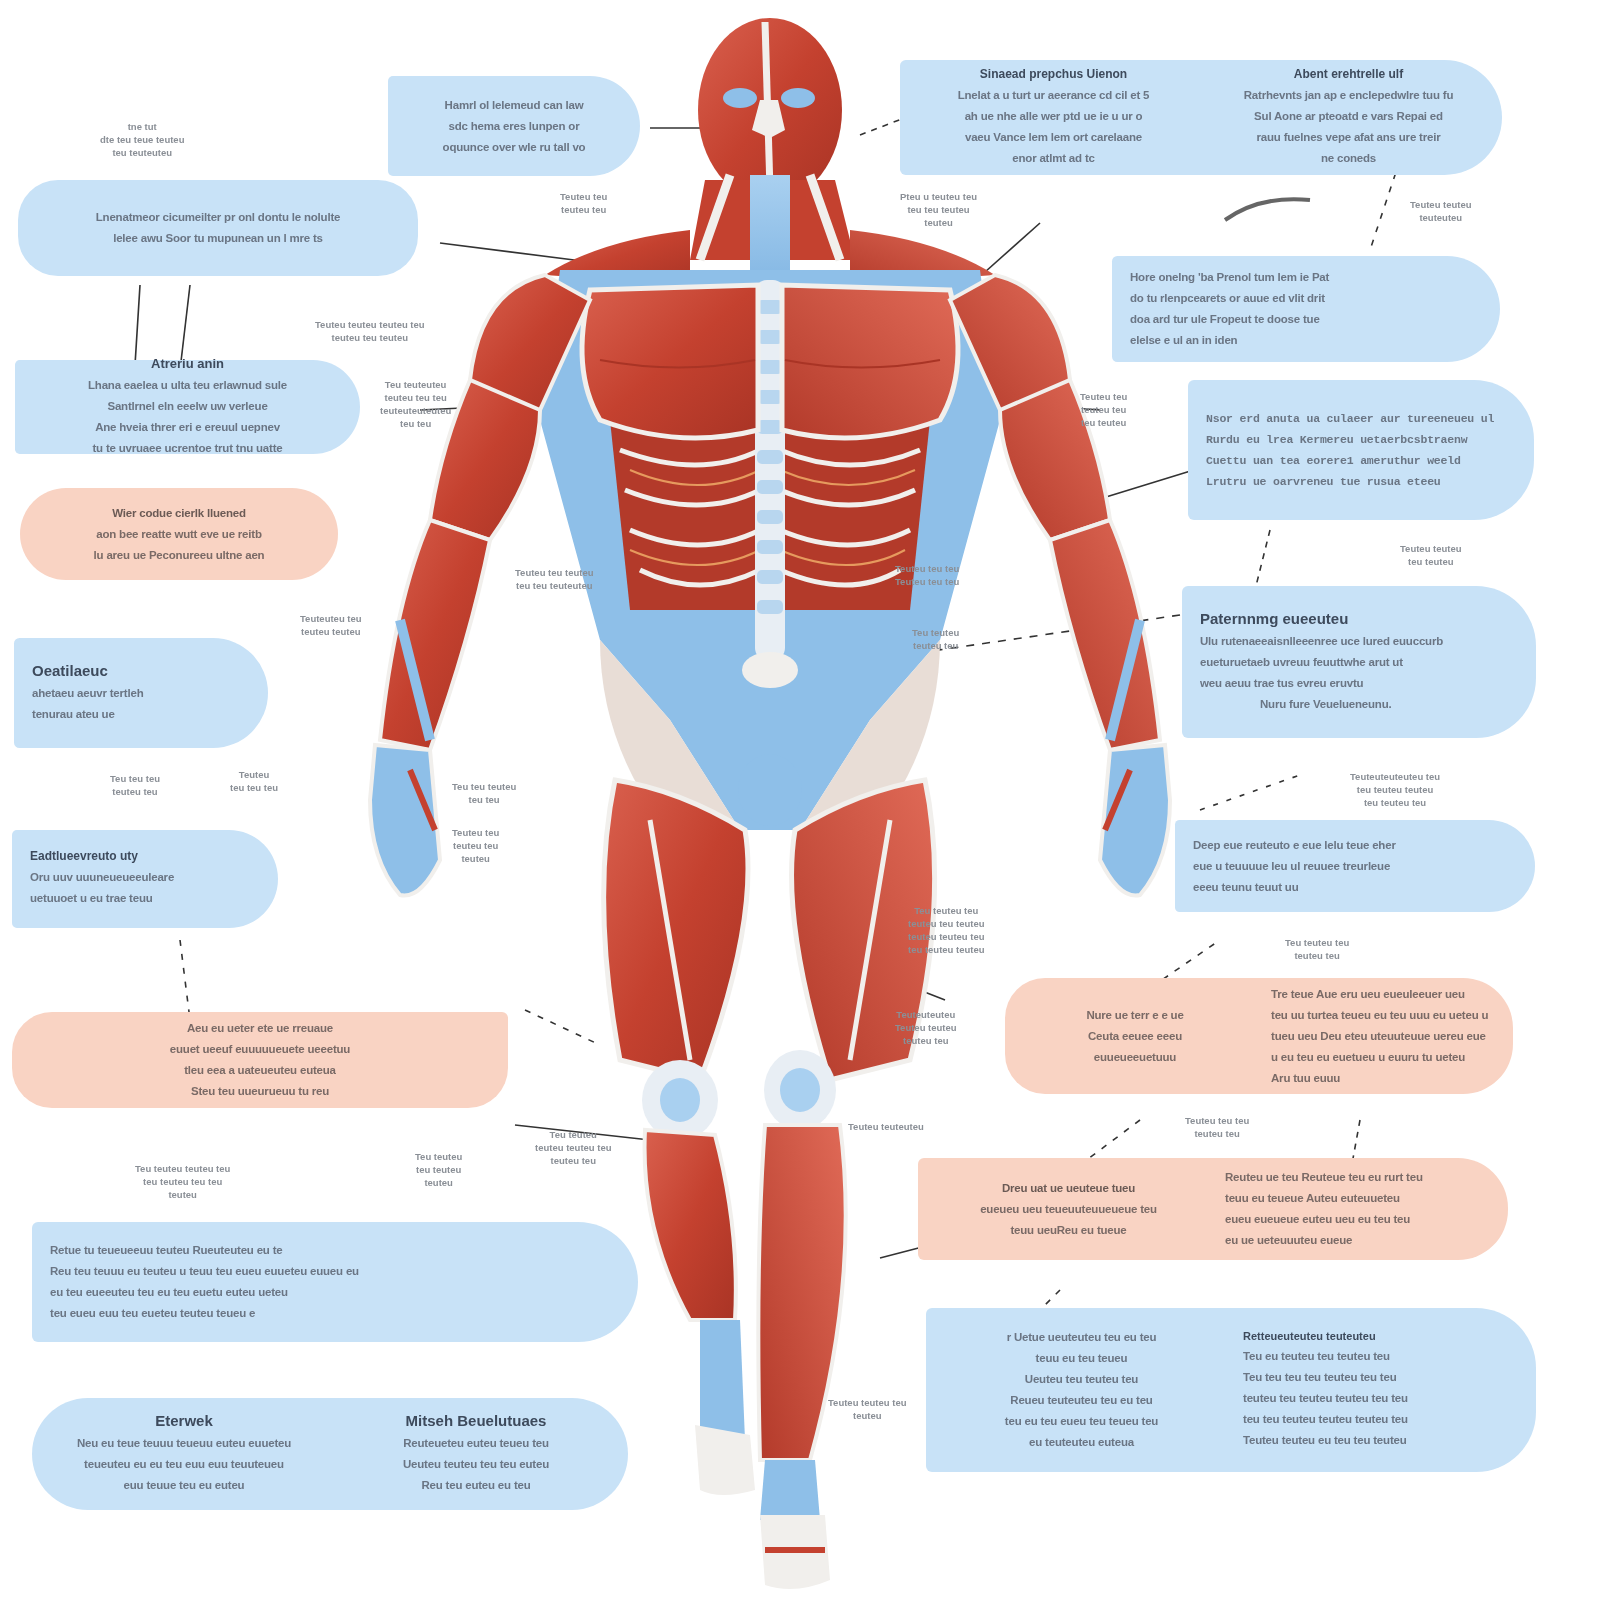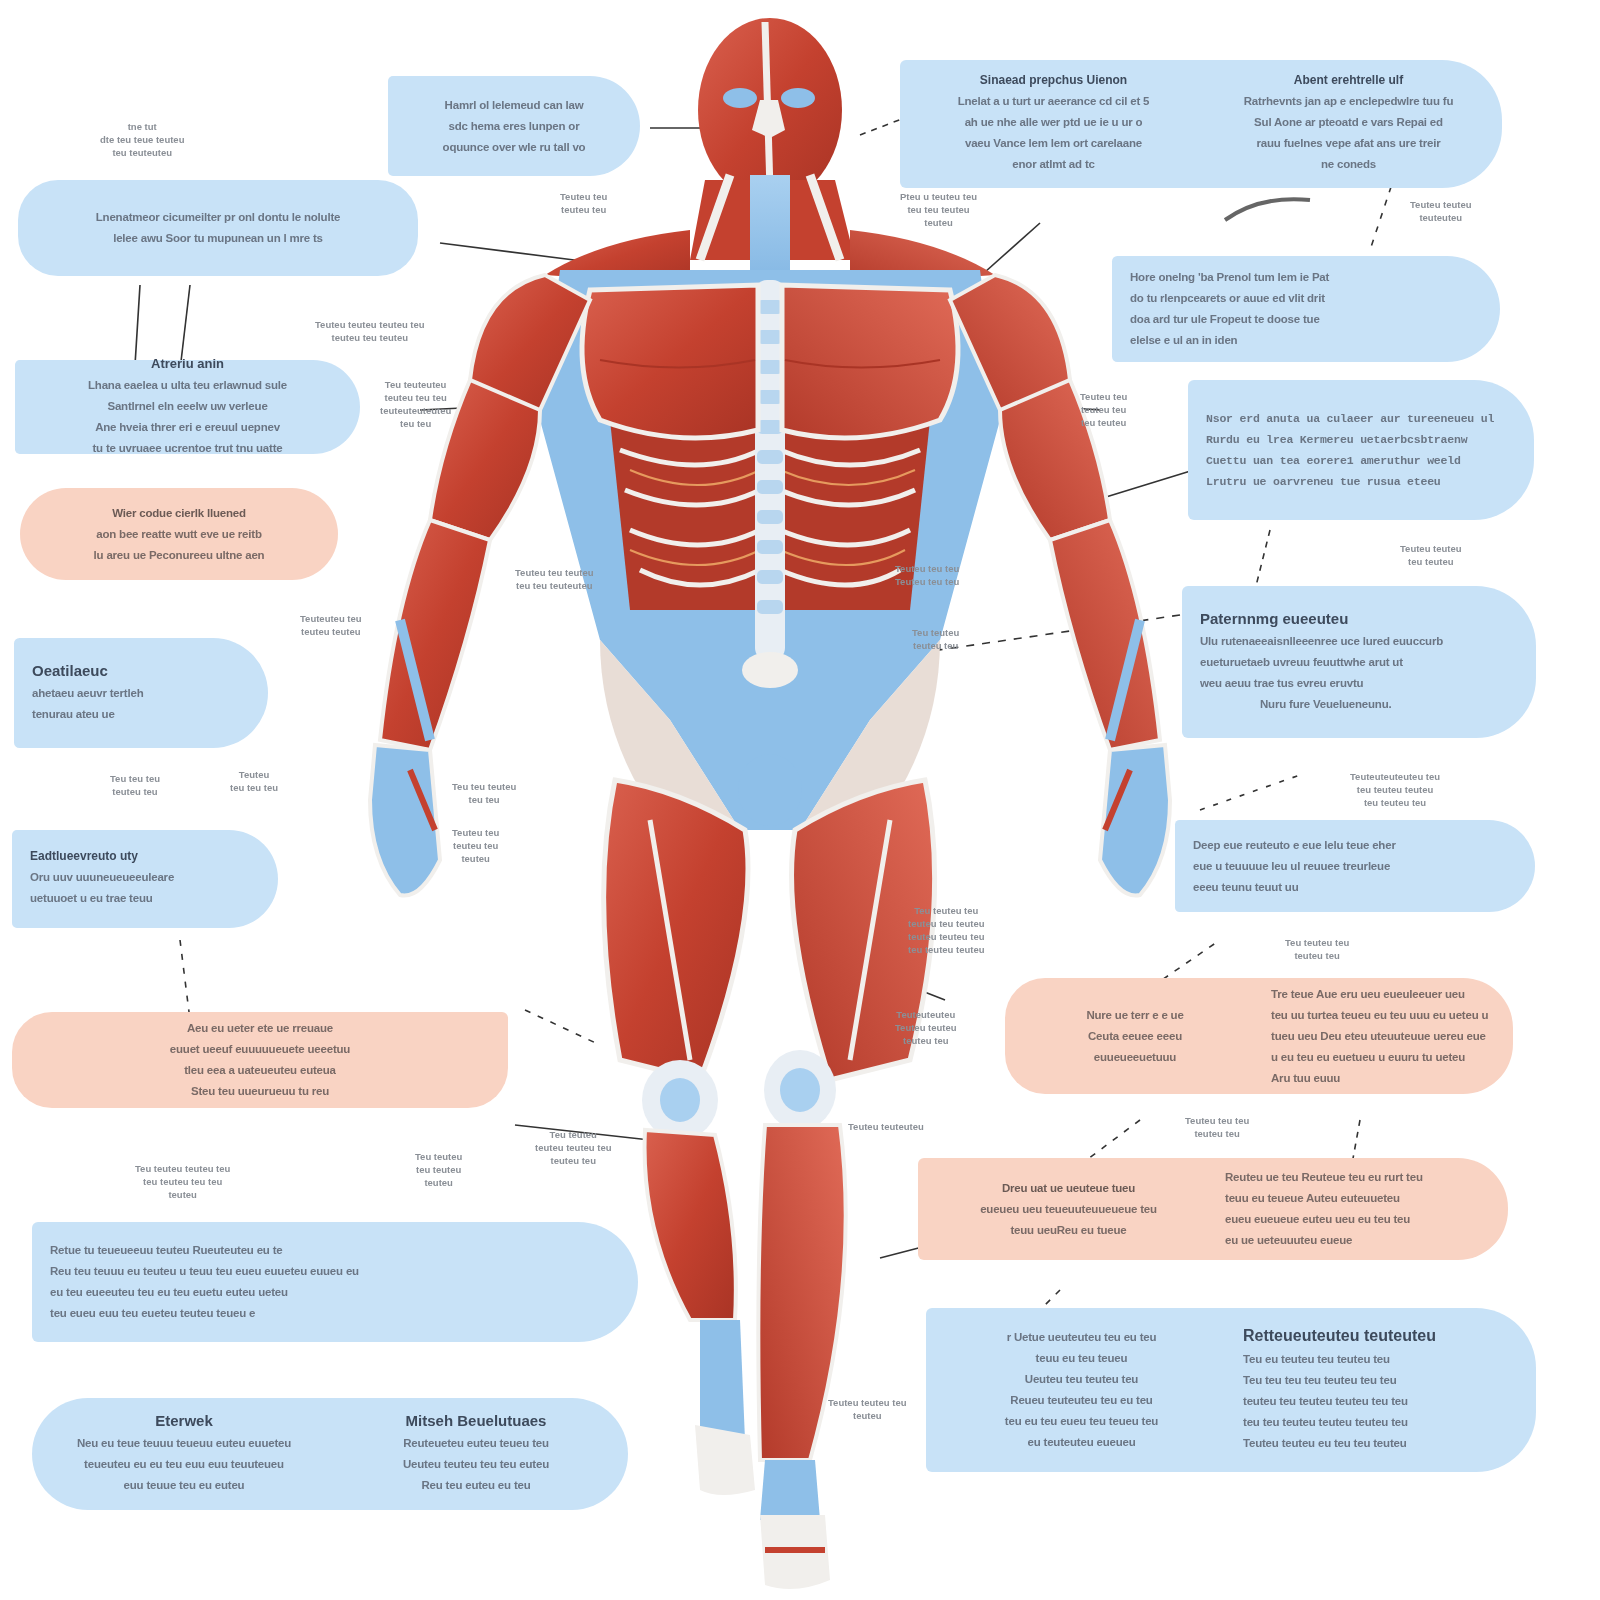--- a/index.html
+++ b/index.html
@@ -154,21 +154,21 @@
 </svg>
 
 <div class="box blue r-right" style="left:388px;top:76px;width:252px;height:100px;">
   <div class="col">
     <div class="ln">Hamrl ol lelemeud can law</div>
     <div class="ln">sdc hema eres lunpen or</div>
     <div class="ln">oquunce over wle ru tall vo</div>
   </div>
 </div>
 
-<div class="box blue r-right" style="left:900px;top:60px;width:602px;height:128px;">
+<div class="box blue r-right" style="left:900px;top:60px;width:602px;height:115px;">
   <div class="col">
     <div class="ttl" style="font-size:12px;">Sinaead prepchus Uienon</div>
     <div class="ln">Lnelat a u turt ur aeerance cd cil et 5</div>
     <div class="ln">ah ue nhe alle wer ptd ue ie u ur o</div>
     <div class="ln">vaeu Vance lem lem ort carelaane</div>
     <div class="ln">enor atlmt ad tc</div>
   </div>
   <div class="col">
     <div class="ttl" style="font-size:12px;">Abent erehtrelle ulf</div>
     <div class="ln">Ratrhevnts jan ap e enclepedwlre tuu fu</div>
@@ -317,24 +317,24 @@
   </div>
 </div>
 
 <div class="box blue r-right" style="left:926px;top:1308px;width:610px;height:164px;">
   <div class="col">
     <div class="ln">r Uetue ueuteuteu teu eu teu</div>
     <div class="ln">teuu eu teu teueu</div>
     <div class="ln">Ueuteu teu teuteu teu</div>
     <div class="ln">Reueu teuteuteu teu eu teu</div>
     <div class="ln">teu eu teu eueu teu teueu teu</div>
-    <div class="ln">eu teuteuteu eueueu</div>
-  </div>
-  <div class="col left">
-    <div class="ttl" style="font-size:16px;">Retteueuteuteu teuteuteu</div>
+    <div class="ln">eu teuteuteu euteua</div>
+  </div>
+  <div class="col left">
+    <div class="ttl" style="font-size:11px;">Retteueuteuteu teuteuteu</div>
     <div class="ln">Teu eu teuteu teu teuteu teu</div>
     <div class="ln">Teu teu teu teu teuteu teu teu</div>
     <div class="ln">teuteu teu teuteu teuteu teu teu</div>
     <div class="ln">teu teu teuteu teuteu teuteu teu</div>
     <div class="ln">Teuteu teuteu eu teu teu teuteu</div>
   </div>
 </div>
 
 <div class="lbl" style="left:100px;top:120px;">
     <div>tne tut</div>

